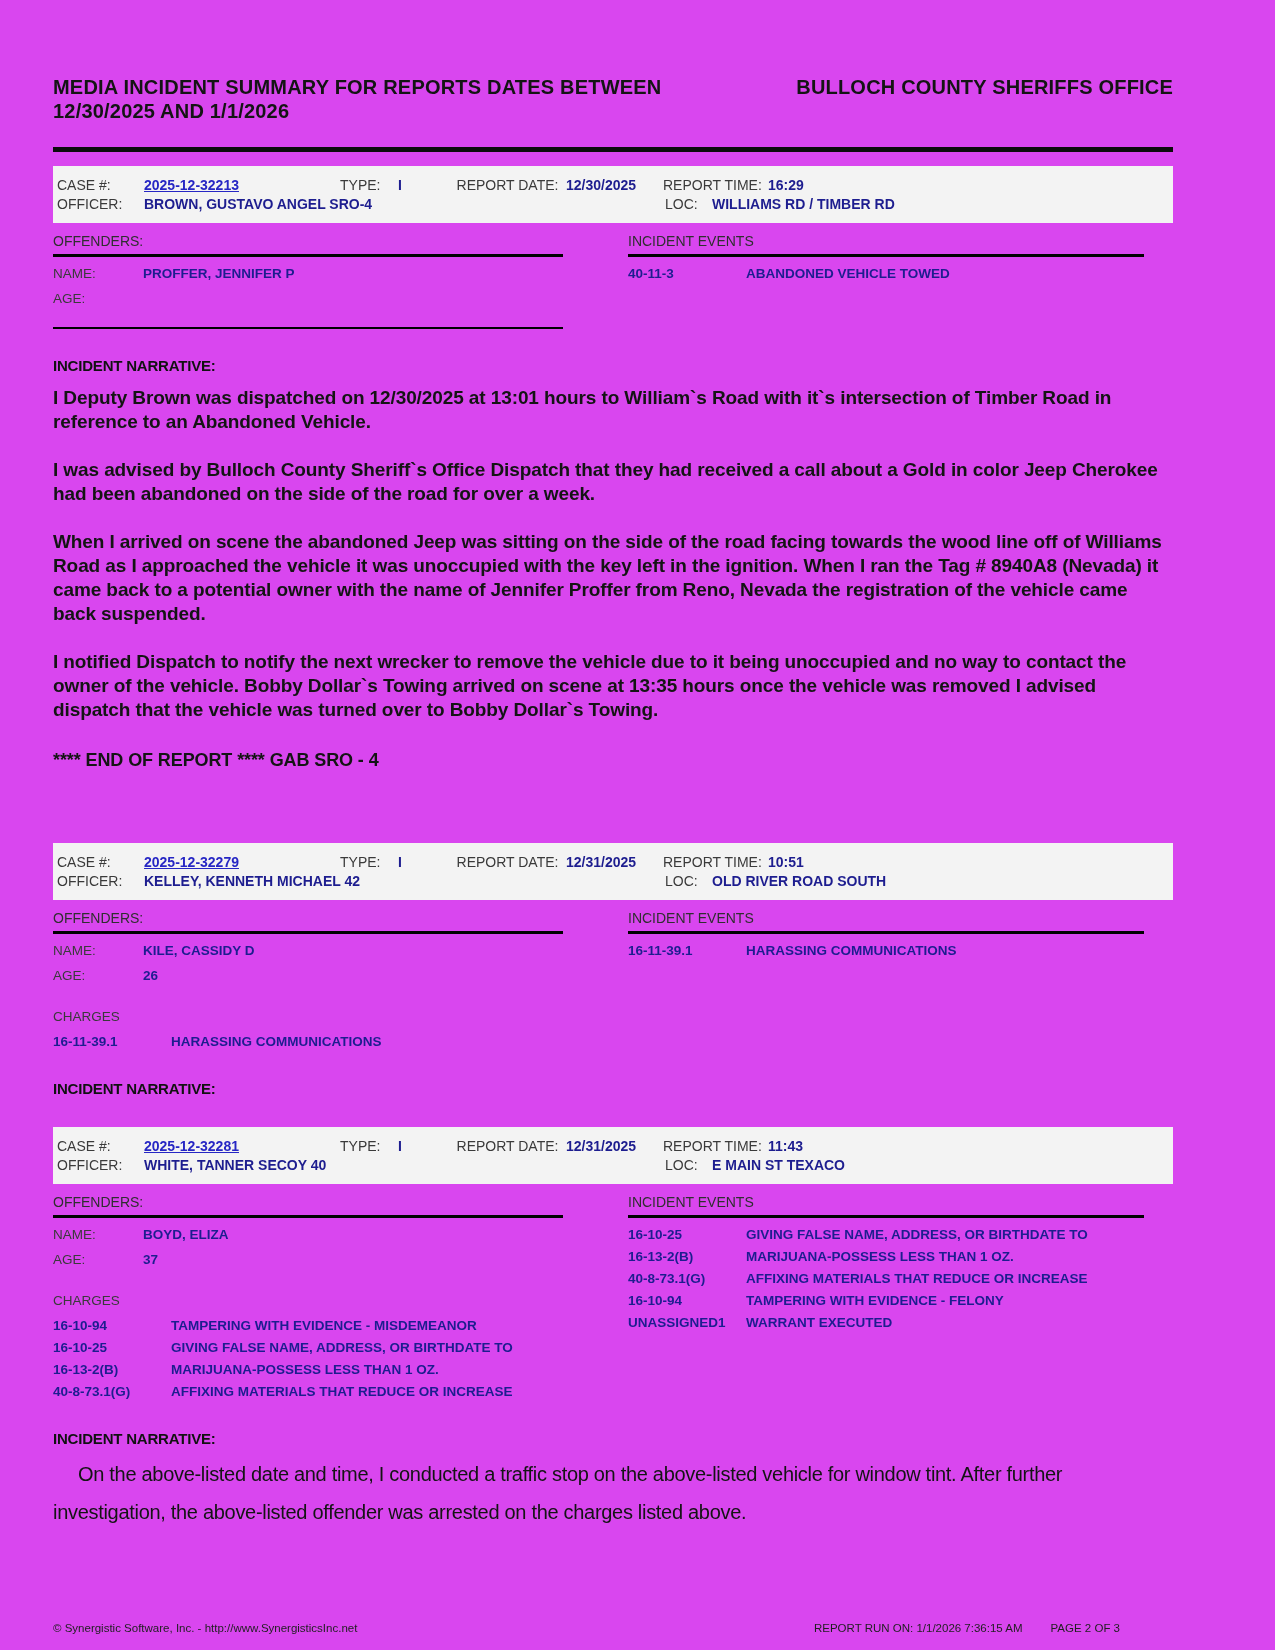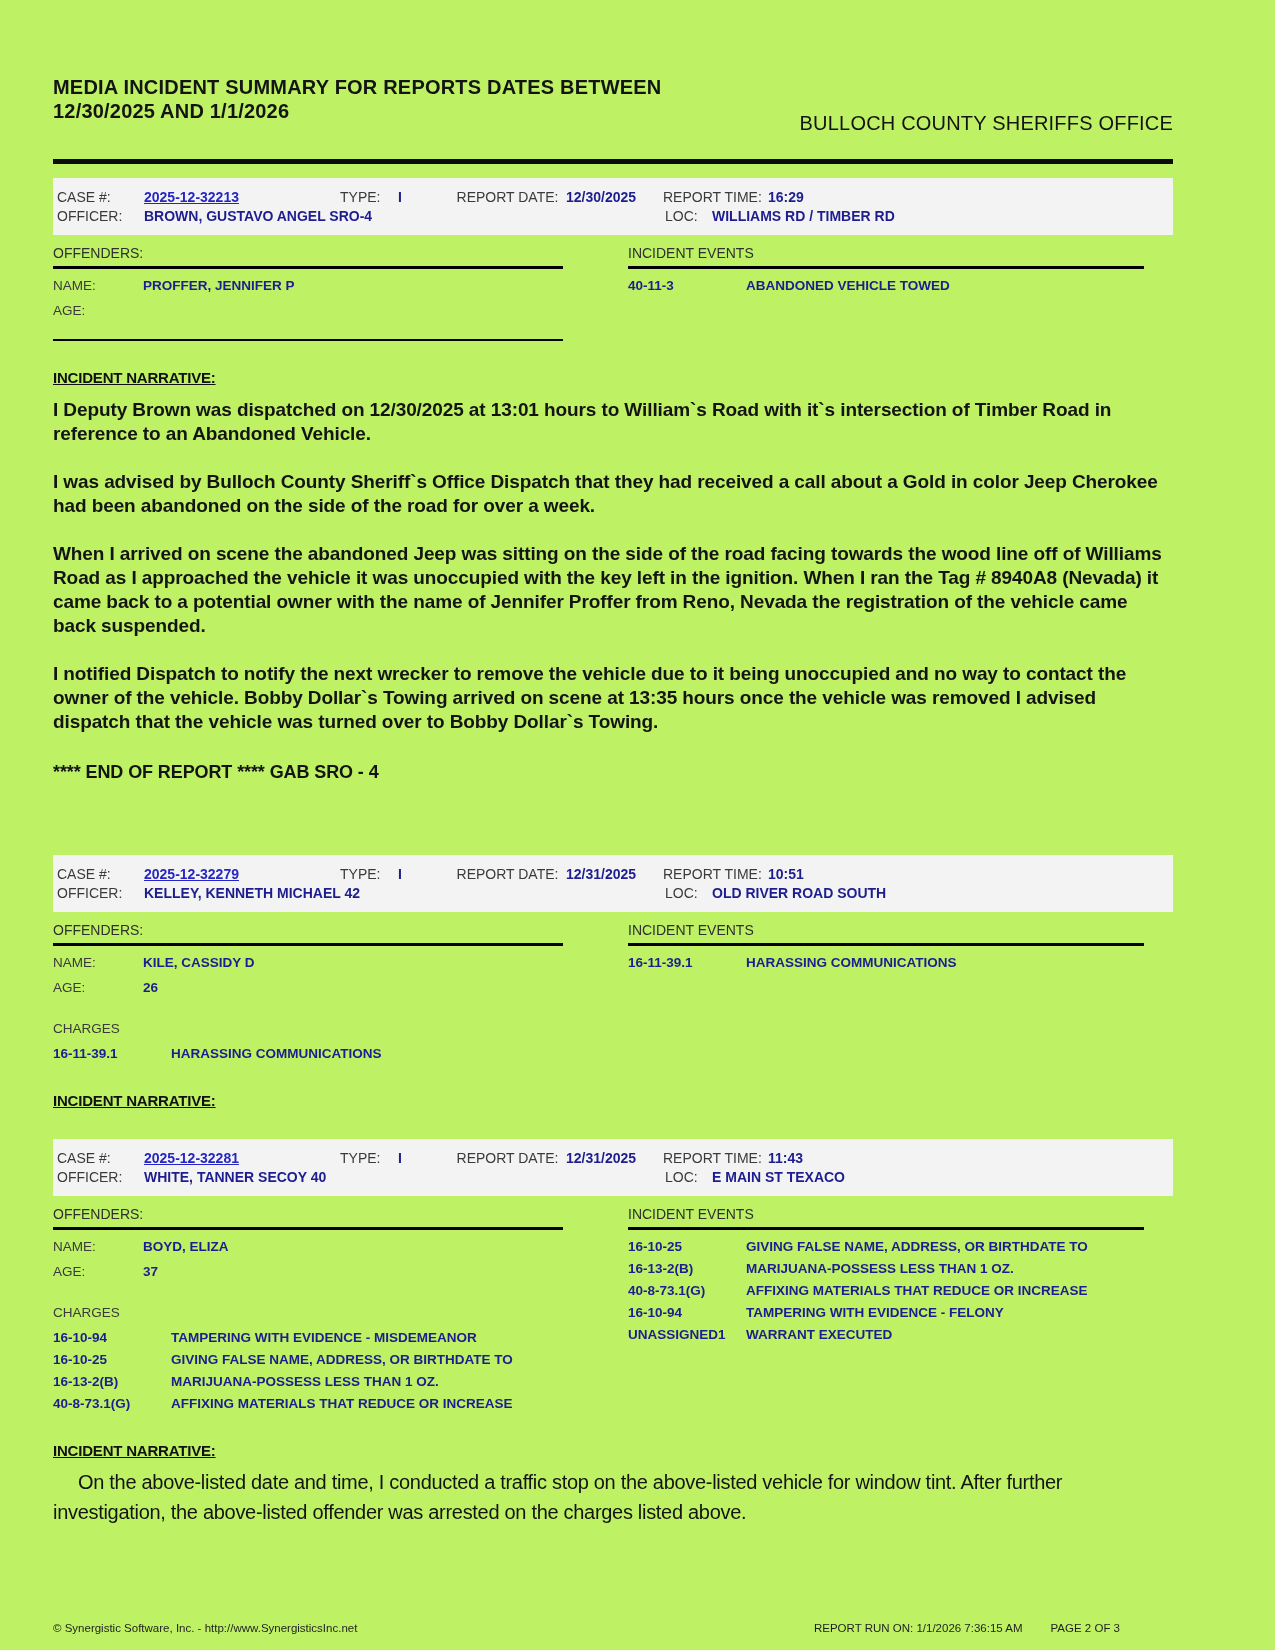--- a/index.html
+++ b/index.html
@@ -1,24 +1,24 @@
 <!DOCTYPE html>
 <html><head>
 <meta charset="utf-8">
 <style>
   * { margin:0; padding:0; box-sizing:border-box; }
   html,body { background:#ffffff; }
   body { font-family:"Liberation Sans", sans-serif; }
-  .page { position:relative; width:1275px; height:1650px; background:#bef264; overflow:hidden; }
+  .page { position:relative; width:1275px; height:1650px; background:#d946ef; overflow:hidden; }
   .content { margin:0 102px 0 53px; width:1120px; }
 
   
   .titlebar { display:flex; justify-content:space-between; padding-top:75px; }
   .title-left { width:620px; font-size:20px; font-weight:bold; line-height:24px; color:#141414; letter-spacing:.2px; }
-  .title-right { font-size:20px; font-weight:normal; line-height:24px; color:#141414; white-space:nowrap; letter-spacing:.2px;margin-top:36px; }
+  .title-right { font-size:20px; font-weight:bold; line-height:24px; color:#141414; white-space:nowrap; letter-spacing:.2px; }
   .top-rule { margin-top:24px; height:5px; background:#0b0b0b; }
 
   
   .case-0 { margin-top:14px; }
   .case-1 { margin-top:72px; }
   .case-2 { margin-top:30px; }
   .case-hdr { background:#f3f3f3; padding:10px 4px 9px 4px; }
   .hdr-row { display:flex; font-size:14px; line-height:19px; white-space:nowrap; }
   .lbl { color:#3a3a3a; }
   .val { color:#1d1d8f; font-weight:bold; }
@@ -39,27 +39,27 @@
   .kv-row { display:flex; margin-top:8px; font-size:13.5px; line-height:17px; }
   .kv-row .k { width:90px; color:#3a3a3a; }
   .kv-row .v { color:#1d1d8f; font-weight:bold; }
   .charges-label { margin-top:24px; font-size:13.5px; line-height:17px; color:#3a3a3a; }
   .code-row { display:flex; margin-top:8px; font-size:13.5px; line-height:17px; color:#1d1d8f; font-weight:bold; }
   .code-row + .code-row { margin-top:5px; }
   .code-row .code { width:118px; flex:none; }
   .empty-offender-line { margin-top:20px; width:510px; border-top:2px solid #000; }
 
   
-  .narr-heading { margin-top:30px; font-size:15px; font-weight:bold; color:#111; text-decoration:underline; letter-spacing:-.2px; }
+  .narr-heading { margin-top:30px; font-size:15px; font-weight:bold; color:#111; letter-spacing:-.2px; }
   .case-0 .narr-heading { margin-top:28px; }
   .narr-body { margin-top:12px; color:#141414; }
   .nv-0 { font-size:19px; font-weight:bold; line-height:24px; letter-spacing:-.1px; }
   .nv-0 .para + .para { margin-top:24px; }
   .nv-1 { font-size:21px; font-weight:normal; line-height:33px; letter-spacing:-.3px; margin-top:10px; }
-  .nv-2 { font-size:20px; font-weight:normal; line-height:30px; letter-spacing:-.3px; margin-top:8px; }
+  .nv-2 { font-size:20px; font-weight:normal; line-height:38px; letter-spacing:-.3px; margin-top:8px; }
   .nv-2 .para { text-indent:25px; }
   .end-line { margin-top:28px; font-size:18px; font-weight:bold; color:#141414; letter-spacing:-.1px; }
 
   
   .footer { position:absolute; left:53px; right:102px; top:1622px; display:flex; justify-content:space-between; font-size:11.5px; color:#1f1f1f; }
   .footer-right { display:flex; margin-right:53px; }
   .footer-page { margin-left:28px; }
 </style>
 </head>
 <body>

